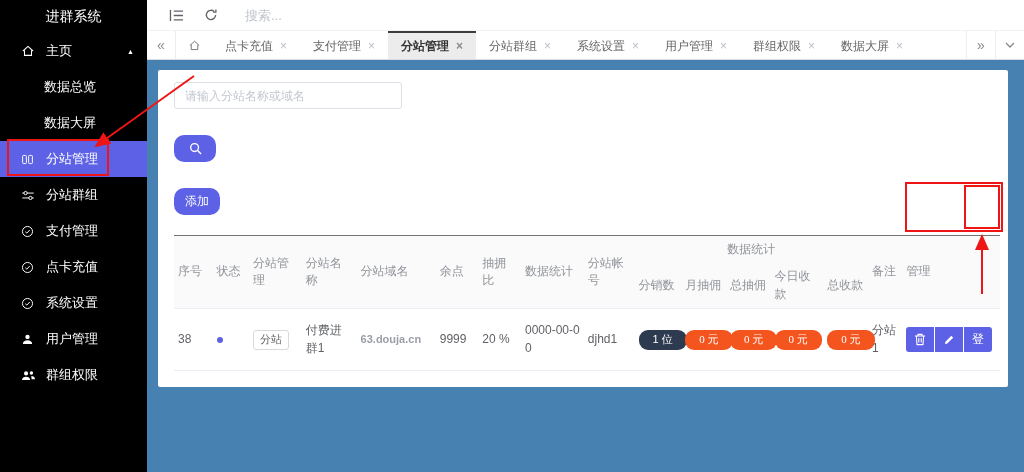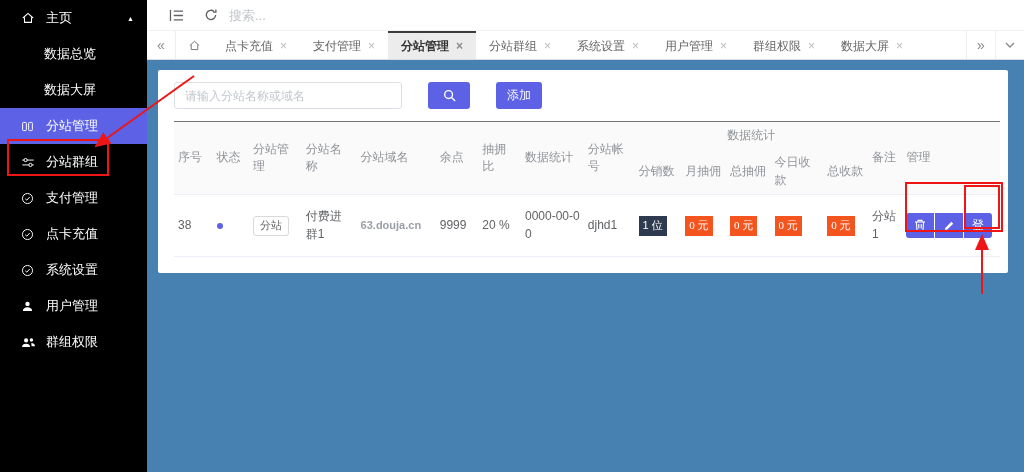--- a/index.html
+++ b/index.html
@@ -17,21 +17,21 @@
   .menu-item .micon { width:16px; margin-right:9px; display:inline-flex; align-items:center; }
   .menu-item.active { background:var(--accent-purple,#5c61e6); }
   .menu-caret { margin-left:auto; margin-right:13px; font-size:7px; color:#fff; }
 
   
   .main { flex:1; display:flex; flex-direction:column; min-width:0; }
   .topbar { height:31px; background:#fff; display:flex; align-items:center;
     padding:0 14px 0 12px; border-bottom:1px solid #f2f2f2; }
   .tb-icon { display:inline-flex; align-items:center; margin:0 10px; cursor:pointer; }
   .top-search { border:none; outline:none; background:transparent; font-size:13px;
-    color:#333; width:130px; margin-left:1px; }
+    color:#333; width:130px; margin-left:17px; }
   .top-search::placeholder { color:#c0c4cc; }
   .tb-right { margin-left:auto; display:flex; align-items:center; gap:16px; }
   .user { display:flex; align-items:center; gap:5px; font-size:13px; color:#333; cursor:pointer; }
   .user .dd { font-size:8px; color:#444; }
 
   .tabbar { height:29px; background:#fff; display:flex; align-items:stretch;
     border-bottom:1px solid #d8dce5; font-size:12px; color:#666; }
   .tab-nav { width:29px; display:flex; align-items:center; justify-content:center;
     font-size:14px; color:#888; cursor:pointer; }
   .tab-nav.first { border-right:1px solid #eee; }
@@ -40,42 +40,42 @@
     border-top:2px solid transparent; white-space:nowrap; }
   .tab .x { color:#b8bcc4; font-size:12px; }
   .tab.active { background:#ececec; border-top-color:#3c3c3c; color:#333; font-weight:bold; }
   .tab.active .x { color:#8a8a8a; }
   .tab-right { margin-left:auto; display:flex; }
   .tab-right .tab-nav { border-left:1px solid #eee; }
 
   .content { flex:1; background:var(--content-bg,#4781b1); padding:10px 16px 0 11px; }
   .card { background:#fff; border-radius:2px; padding:12px 8px 16px 16px; }
 
-  .toolbar { display:flex; gap:26px; margin-bottom:12px; }
+  .toolbar { display:flex; gap:26px; margin-bottom:20px;flex-direction:column; }
   .site-search { width:228px; height:27px; border:1px solid #dcdfe6; border-radius:3px;
     padding:0 10px; font-size:12px; color:#333; outline:none; }
   .site-search::placeholder { color:#c3c7cf; }
-  .btn { background:var(--accent-purple,#5c61e6); color:#fff; border:none; border-radius:3px;
+  .btn { background:var(--accent-purple,#5c61e6); color:#fff; border:none; border-radius:10px;
     height:27px; font-size:12px; cursor:pointer; display:inline-flex; align-items:center;
     justify-content:center; }
   .btn.search { width:42px; }
   .btn.add { width:46px; }
 
   table { width:100%; border-collapse:collapse; table-layout:fixed; font-size:12px; }
   thead th { font-weight:normal; color:#909399; text-align:left; background:#fafafa;
     padding:5px 4px; line-height:1.45; vertical-align:middle; }
   thead tr:first-child th { border-top:1px solid #737373; }
   th.center { text-align:center; }
   tbody td { color:#606266; padding:13px 4px; line-height:1.45; vertical-align:middle;
     border-top:1px solid #ebeef5; border-bottom:1px solid #ebeef5; word-break:break-all; }
   .dot { width:6px; height:6px; border-radius:50%; display:inline-block;
     background:var(--status-dot,#5c61e6); }
   .tag { display:inline-block; border:1px solid #d9d9d9; border-radius:3px; background:#fff;
     padding:1px 6px; font-size:11px; color:#666; white-space:nowrap; }
-  .badge { display:inline-block; color:#fff; border-radius:0; padding:2px 4px;
+  .badge { display:inline-block; color:#fff; border-radius:9px; padding:2px 14px;
     font-size:11px; white-space:nowrap; }
   .badge.navy { background:var(--badge-navy,#2e3a4f); }
   .badge.orange { background:var(--badge-orange,#f4551f);font-family:Liberation Serif, serif; }
   .domain { color:#9a9ea6; font-size:11px;font-weight:bold; }
   .manage-group { display:flex; gap:1px; justify-content:flex-end; padding-right:4px; }
   .mbtn { width:29px; height:25px; background:var(--accent-purple,#5c61e6); color:#fff;
     border:none; display:flex; align-items:center; justify-content:center; font-size:12px;
     cursor:pointer; }
   .mbtn.first { border-radius:3px 0 0 3px; }
   .mbtn.last  { border-radius:0 3px 3px 0; }
@@ -84,20 +84,21 @@
   .ann-box { position:absolute; border:2px solid var(--annotation-red,#ed1515);
     pointer-events:none; z-index:50; }
   #ann-svg { position:absolute; left:0; top:0; pointer-events:none; z-index:50; }
 </style>
 </head>
 <body>
 
 <div class="screen">
 
   <aside class="sidebar">
+    <div class="logo">进群系统</div>
     <nav>
       <div class="menu-item">
         <span class="micon">
           <svg width="14" height="14" viewBox="0 0 16 16" fill="none" stroke="#fff" stroke-width="1.2">
               <path d="M2.2 8 8 2.8 13.8 8"></path>
               <path d="M4 7v6h8V7"></path>
             </svg>
         </span>
         <span>主页</span>
         <span class="menu-caret">▲</span>

